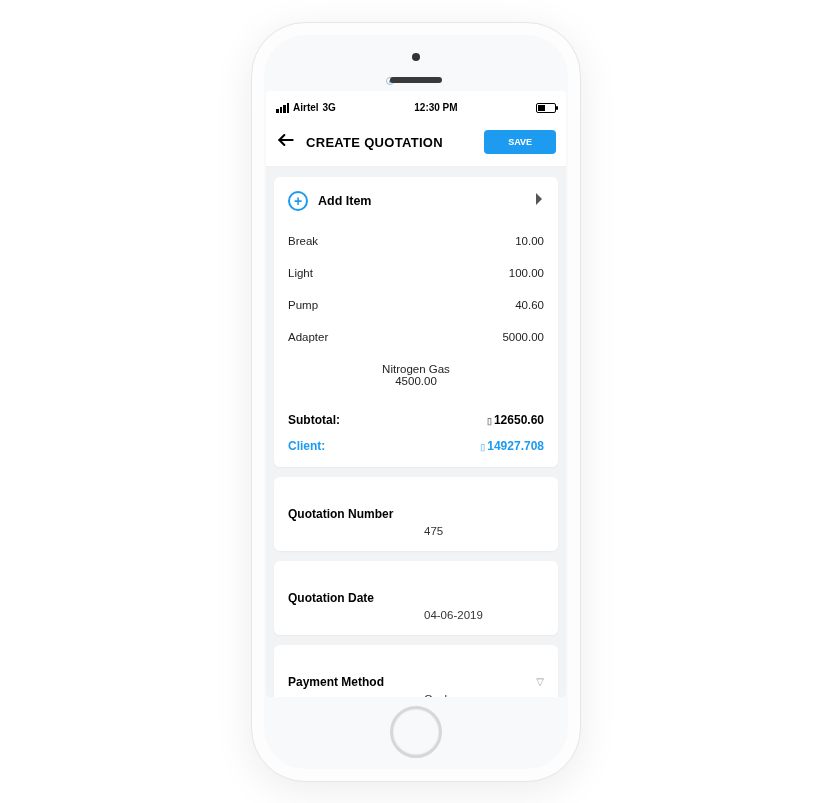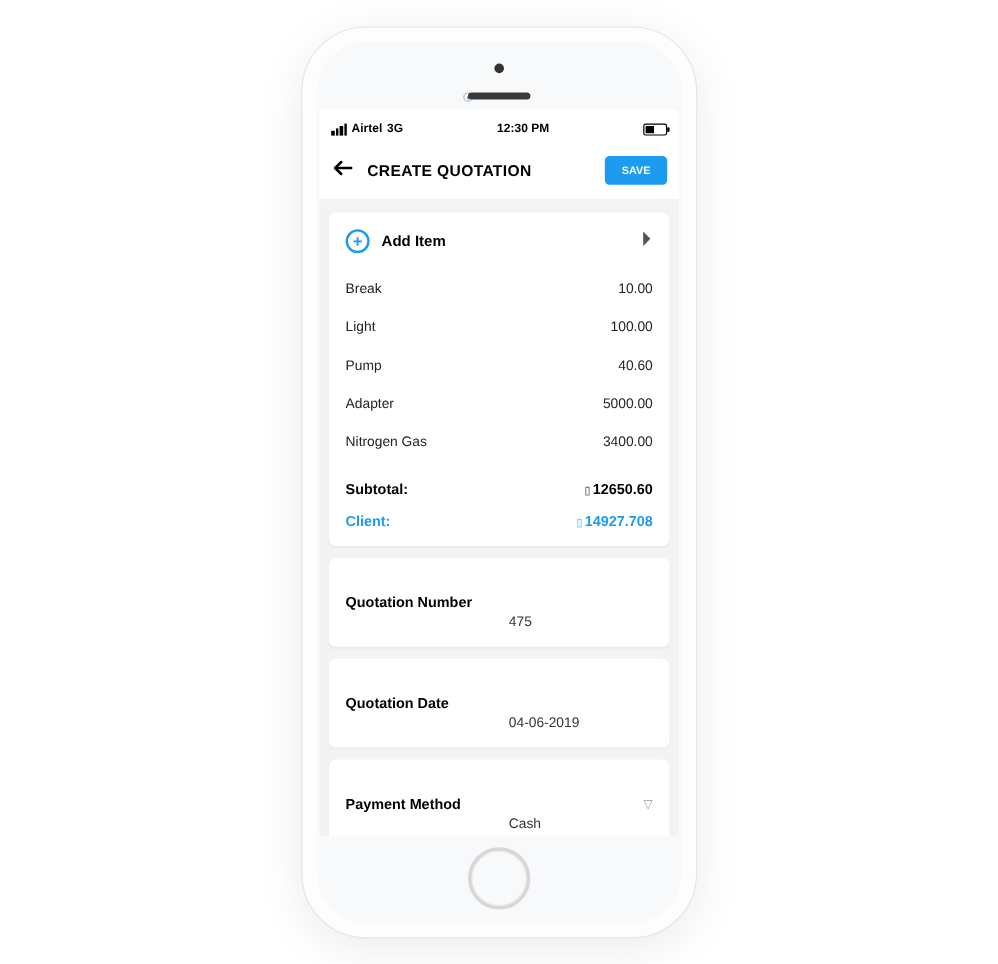--- a/index.html
+++ b/index.html
@@ -93,21 +93,21 @@
   }
   .back-arrow { cursor:pointer; }
   .header-title { font-size: 13px; font-weight: 800; letter-spacing: .3px; }
   .save-btn {
     margin-left: auto;
     background: #1d9bf0;
     color: #fff;
     border: none;
     font-size: 9px;
     font-weight: 600;
-    padding: 7px 14px;
+    padding: 7px 24px;
     border-radius: 4px;
     cursor: pointer;
   }
   .content {
     flex:1;
     background: #f2f3f5;
     overflow-y: hidden;
     padding: 10px 8px;
   }
   .card {
@@ -219,23 +219,23 @@
           <span>100.00</span>
         </div>
         <div class="item-row">
           <span>Pump</span>
           <span>40.60</span>
         </div>
         <div class="item-row">
           <span>Adapter</span>
           <span>5000.00</span>
         </div>
-        <div class="item-row" style="padding-bottom:16px;">
+        <div class="item-row" style="padding-bottom:16px;flex-direction:column;">
           <span>Nitrogen Gas</span>
-          <span>3400.00</span>
+          <span>4500.00</span>
         </div>
 
         <div class="summary-row bold" style="padding-top:10px;">
           <span>Subtotal:</span>
           <span><span class="curr-sym">▯</span><span>12650.60</span></span>
         </div>
         <div class="summary-row total">
           <span>Client:</span>
           <span><span class="curr-sym">▯</span><span>14927.708</span></span>
         </div>

